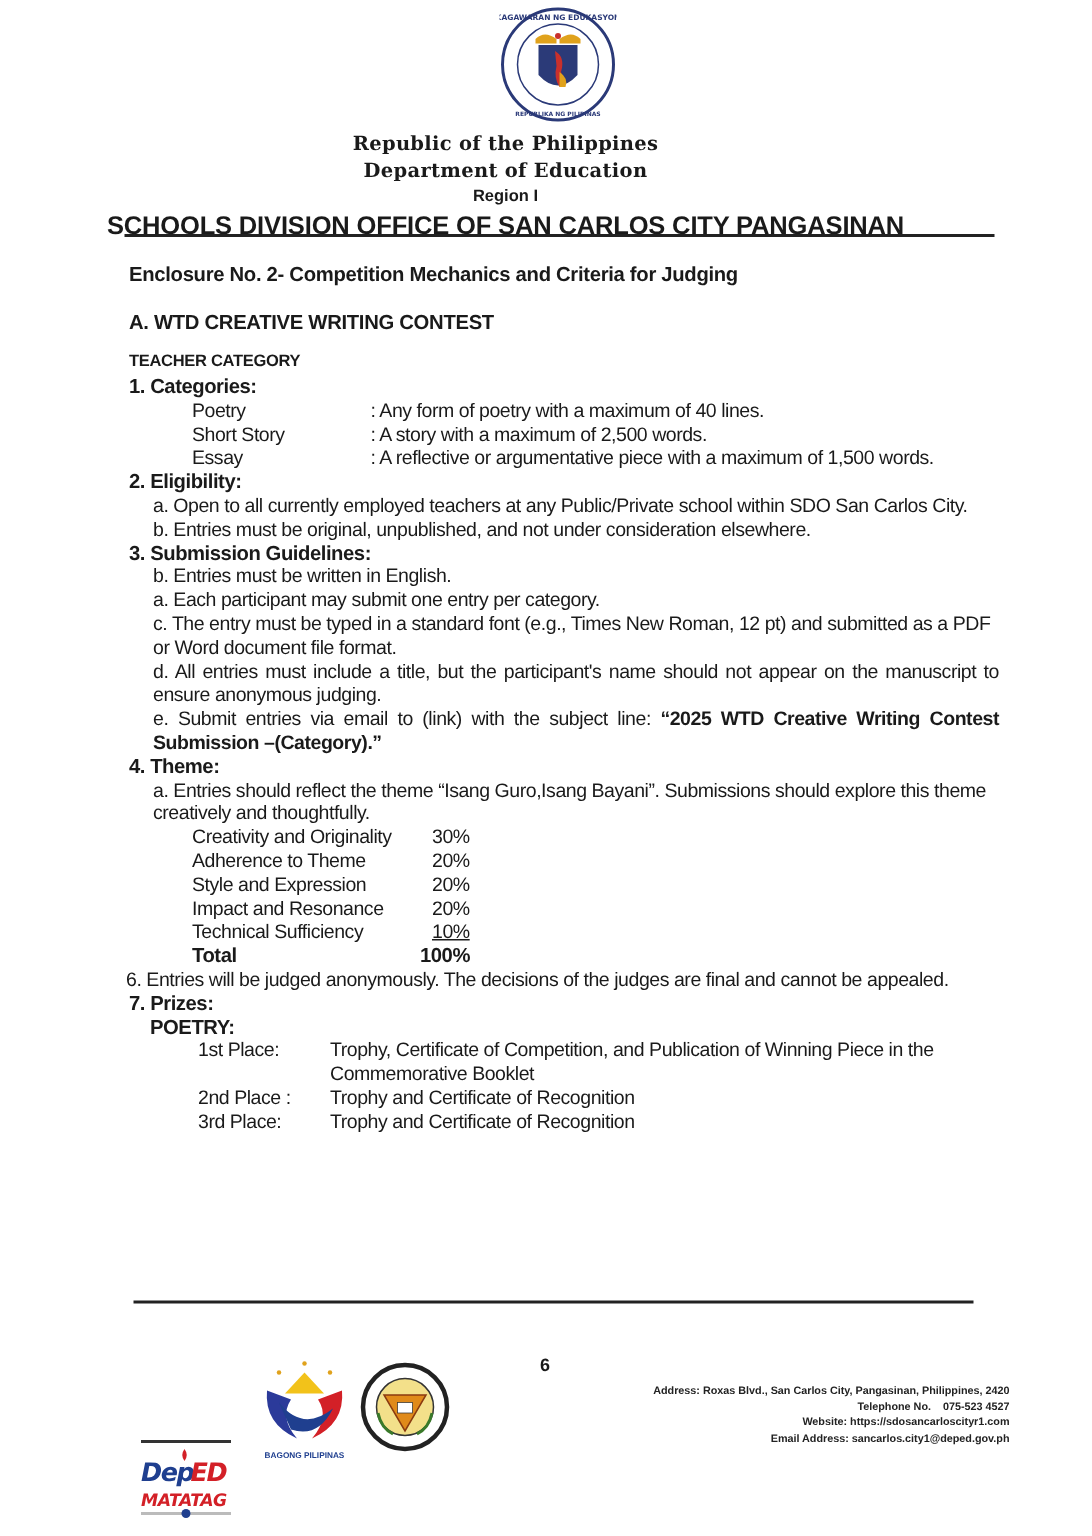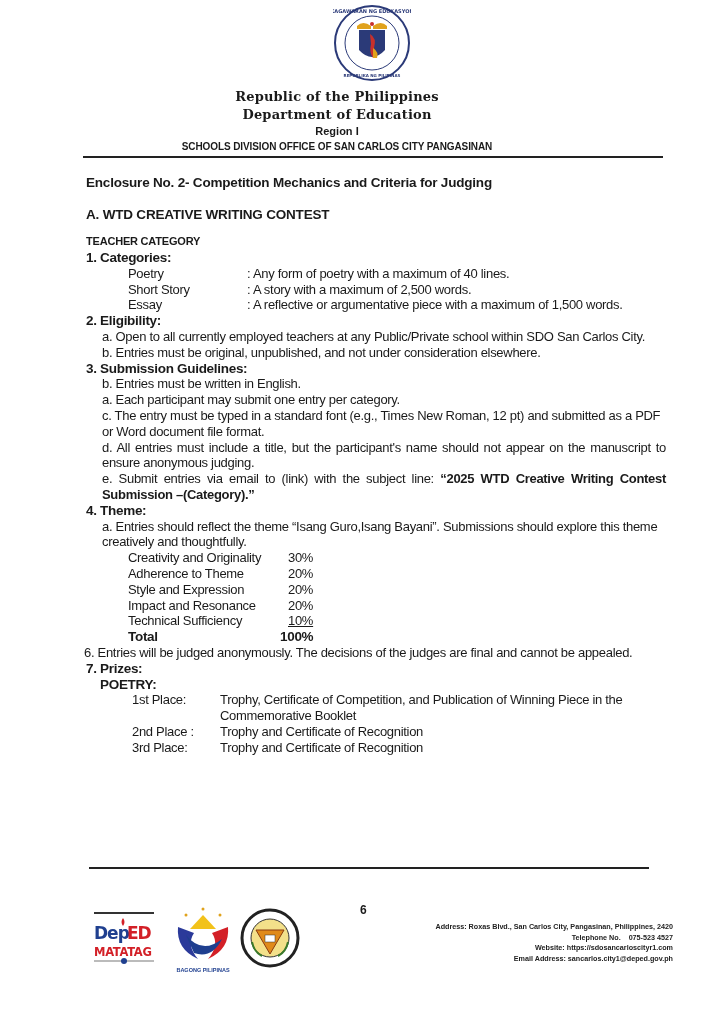--- a/index.html
+++ b/index.html
@@ -3,21 +3,21 @@
 <meta charset="utf-8">
 <style>
   html,body{margin:0;padding:0;background:#fff;}
   body{width:728px;height:1024px;position:relative;overflow:hidden;color:#1a1a1a;
        font-family:"Liberation Sans",sans-serif;}
   .abs{position:absolute;}
   .seal{left:333px;top:4px;width:78px;height:78px;}
   .hdr-center{left:0;width:674px;text-align:center;}
   .gothic{font-family:"DejaVu Serif",serif;font-weight:bold;font-size:13px;letter-spacing:0.2px;}
   .region{font-size:11px;font-weight:bold;}
-  .sdo{font-size:10px;font-weight:bold;letter-spacing:-0.1px;}
+  .sdo{font-size:17px;font-weight:bold;letter-spacing:-0.1px;}
   .rule{background:#222;height:2px;}
   .enclosure{left:86px;top:175px;font-size:13.5px;font-weight:bold;letter-spacing:-0.2px;}
   .sectionA{left:86px;top:207px;font-size:13.5px;font-weight:bold;letter-spacing:-0.2px;}
   .teacher{left:86px;top:235px;font-size:11px;font-weight:bold;letter-spacing:-0.2px;}
   .body{left:86px;top:250px;width:580px;font-size:13px;line-height:15.8px;letter-spacing:-0.3px;}
   .h{font-weight:bold;font-size:13.5px;}
   .ind{padding-left:16px;}
   .just{text-align:justify;}
   .row{display:flex;}
   .cat-label{width:119px;padding-left:42px;box-sizing:content-box;}
@@ -126,21 +126,21 @@
     <span class="prize-text">Trophy and Certificate of Recognition</span>
   </div>
   <div class="row">
     <span class="prize-label">3rd Place:</span>
     <span class="prize-text">Trophy and Certificate of Recognition</span>
   </div>
 </div>
 
 <div class="abs rule" style="left:89px;top:867px;width:560px;height:1.5px;"></div>
 
-<div class="logo" style="left:93px;top:912px;width:62px;height:58px;">
+<div class="logo" style="left:93px;top:960px;width:62px;height:58px;font-style:italic;">
   <div style="height:1.5px;background:#333;width:60px;margin-left:1px;"></div>
   <svg width="62" height="56" viewBox="0 0 62 56">
     <path d="M30 4 Q33 8 30 12 Q27 8 30 4 Z" fill="#d32027"></path>
     <text x="1" y="25" font-size="17" font-weight="bold" fill="#1f3f8f" font-family="DejaVu Sans, sans-serif" letter-spacing="-1">Dep</text>
     <text x="34" y="25" font-size="17" font-weight="bold" fill="#d32027" font-family="DejaVu Sans, sans-serif" letter-spacing="-1">ED</text>
     <text x="1" y="42" font-size="11.5" font-weight="bold" fill="#d32027" font-family="DejaVu Sans, sans-serif" letter-spacing="-0.3">MATATAG</text>
     <rect x="1" y="46" width="60" height="2" fill="#bbb"></rect>
     <circle cx="31" cy="47" r="3" fill="#1f3f8f"></circle>
   </svg>
 </div>

